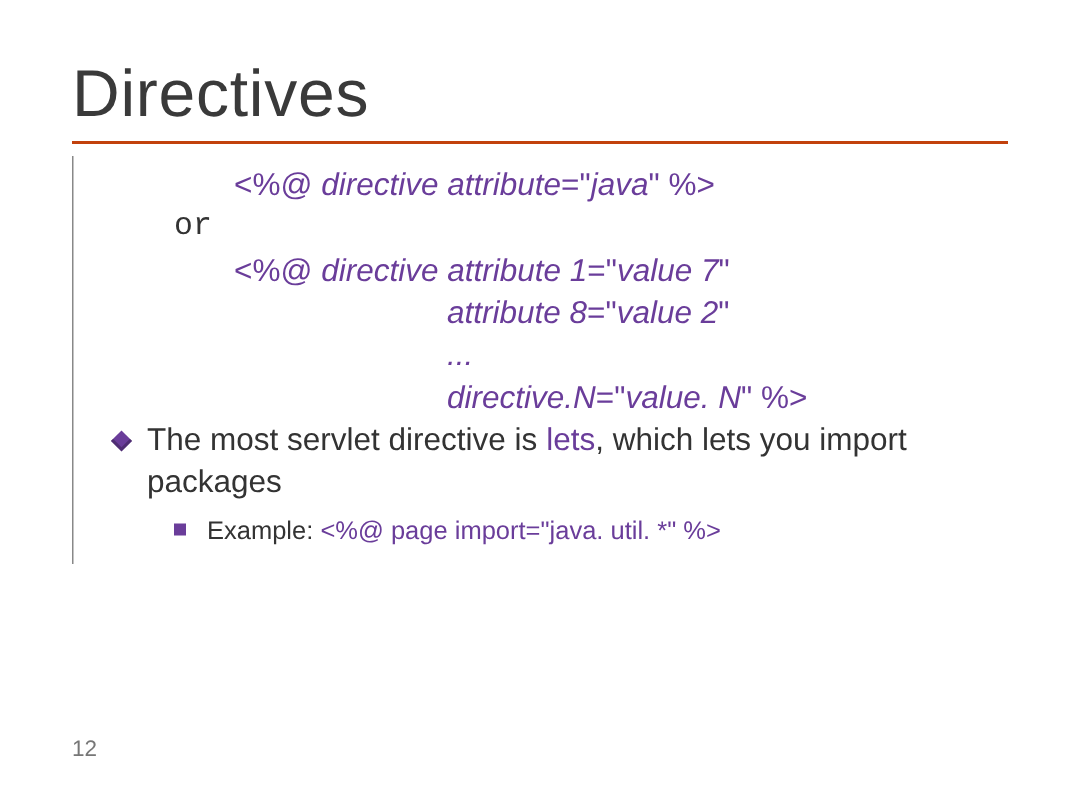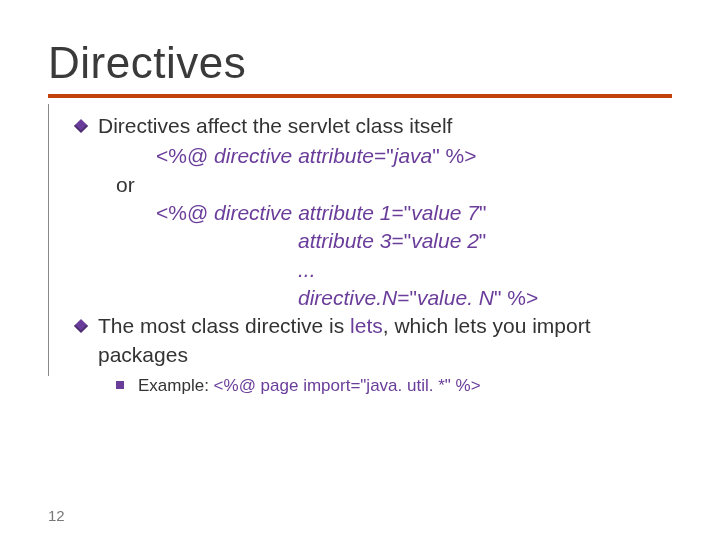--- a/index.html
+++ b/index.html
@@ -1,77 +1,74 @@
 <!DOCTYPE html>
 <html><head>
 <meta charset="utf-8">
 <style>
   * { margin: 0; padding: 0; box-sizing: border-box; }
   body { width: 720px; height: 540px; background: #f5f5f5; font-family: Verdana, Geneva, sans-serif; position: relative; overflow: hidden; }
   .slide { width: 720px; height: 540px; background: #fff; padding: 38px 48px; position: relative; }
-  .title-wrap { border-bottom: 4px solid #c2410c; padding-bottom: 6px; margin-bottom: 14px; }
+  .title-wrap { border-bottom: 2px solid #c2410c; padding-bottom: 6px; margin-bottom: 14px; }
   .title { font-size: 44px; font-weight: 400; color: #3a3a3a; letter-spacing: 0.5px; }
   .content { font-size: 21px; color: #333; line-height: 1.35; padding-left: 28px; position: relative; }
   .bullet-row { position: relative; padding-left: 22px; margin-bottom: 2px; }
   .bullet-row::before {
     content: ""; position: absolute; left: 0; top: 9px; width: 10px; height: 10px;
     background: #6a3d9a; transform: rotate(45deg);
     box-shadow: inset -2px -2px 0 rgba(0,0,0,0.25);
   }
   .code-indent { padding-left: 80px; }
   .code-indent2 { padding-left: 222px; }
-  .or-row { padding-left: 40px; }
+  .or-row { padding-left: 40px; font-family: Liberation Mono, monospace; }
   .purple { color: #6a3d9a; }
   .bi { font-weight: normal; font-style: italic; }
   .sub-row { position: relative; padding-left: 62px; margin-top: 6px; font-size: 17px; }
   .sub-row .sq { position: absolute; left: 40px; top: 6px; width: 8px; height: 8px; background: #6a3d9a; }
-  .page-num { position: absolute; left: 48px; bottom: 16px; font-size: 15px; color: #777; }
+  .page-num { position: absolute; left: 48px; bottom: 32px; font-size: 15px; color: #777; }
   
   .left-accent { position: absolute; left: 48px; top: 104px; width: 1px; height: 272px; background: #888; }
 </style>
 </head>
 <body>
 
 <div class="slide">
   <div class="left-accent"></div>
   <div class="title-wrap">
     <div class="title">Directives</div>
   </div>
 
   <div class="content">
 
-    <div class="bullet-row">
-      <span>Directives affect the servlet class itself</span>
-    </div>
 
 
     <div class="code-indent">
       <span class="purple">&lt;%@ </span><span class="purple bi">directive</span><span class="purple">  </span><span class="purple bi">attribute</span><span class="purple">=</span><span class="purple">"</span><span class="purple bi">java</span><span class="purple">"</span><span class="purple"> %&gt;</span>
     </div>
 
     <div class="or-row">or</div>
 
     <div class="code-indent">
       <span class="purple">&lt;%@ </span><span class="purple bi">directive</span><span class="purple"> </span><span class="purple bi">attribute 1</span><span class="purple">=</span><span class="purple">"</span><span class="purple bi">value 7</span><span class="purple">"</span>
     </div>
 
     <div class="code-indent2">
-      <span class="purple bi">attribute 3</span><span class="purple">=</span><span class="purple">"</span><span class="purple bi">value 2</span><span class="purple">"</span>
+      <span class="purple bi">attribute 8</span><span class="purple">=</span><span class="purple">"</span><span class="purple bi">value 2</span><span class="purple">"</span>
     </div>
 
     <div class="code-indent2">
       <span class="purple bi">...</span>
     </div>
 
     <div class="code-indent2">
       <span class="purple bi">directive.N</span><span class="purple">=</span><span class="purple">"</span><span class="purple bi">value. N</span><span class="purple">"</span><span class="purple"> %&gt;</span>
     </div>
 
     <div class="bullet-row">
-      <span>The most class directive is </span><span class="purple">lets</span><span>, which lets you import packages</span>
+      <span>The most servlet directive is </span><span class="purple">lets</span><span>, which lets you import packages</span>
     </div>
 
     <div class="sub-row">
       <span class="sq"></span>
       <span>Example:  </span><span class="purple">&lt;%@ page import="java. util. *" %&gt;</span>
     </div>
 
   </div>
 
   <div class="page-num">12</div>

